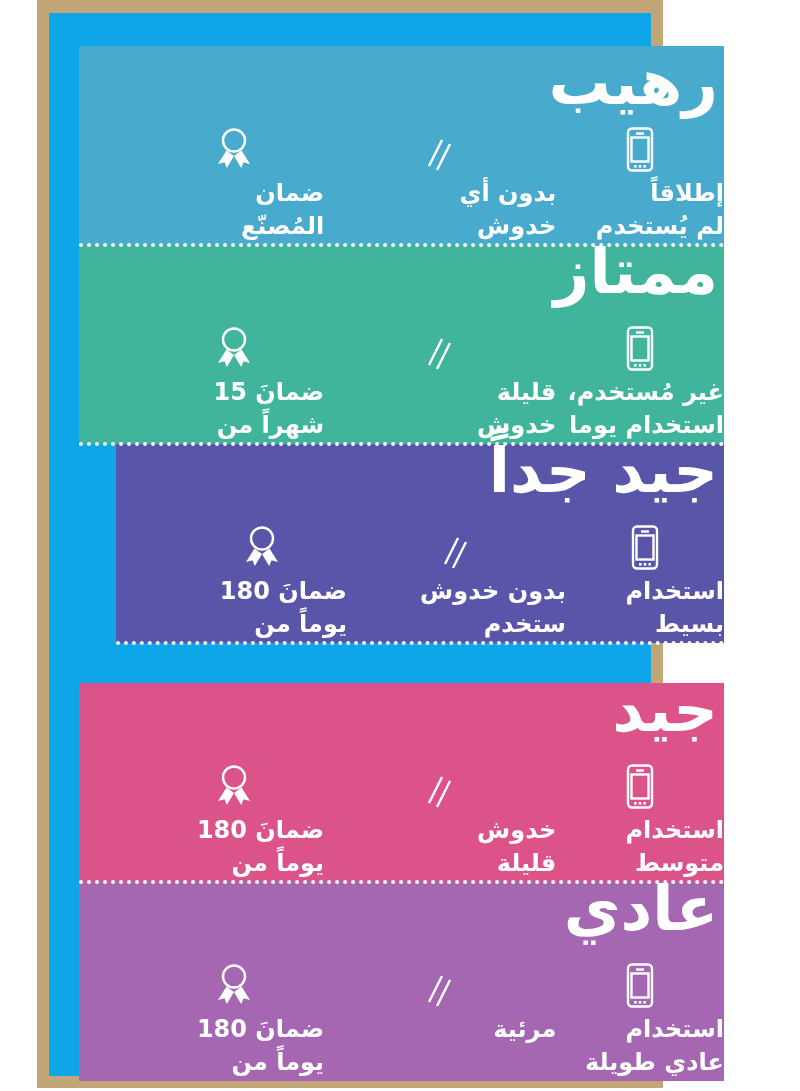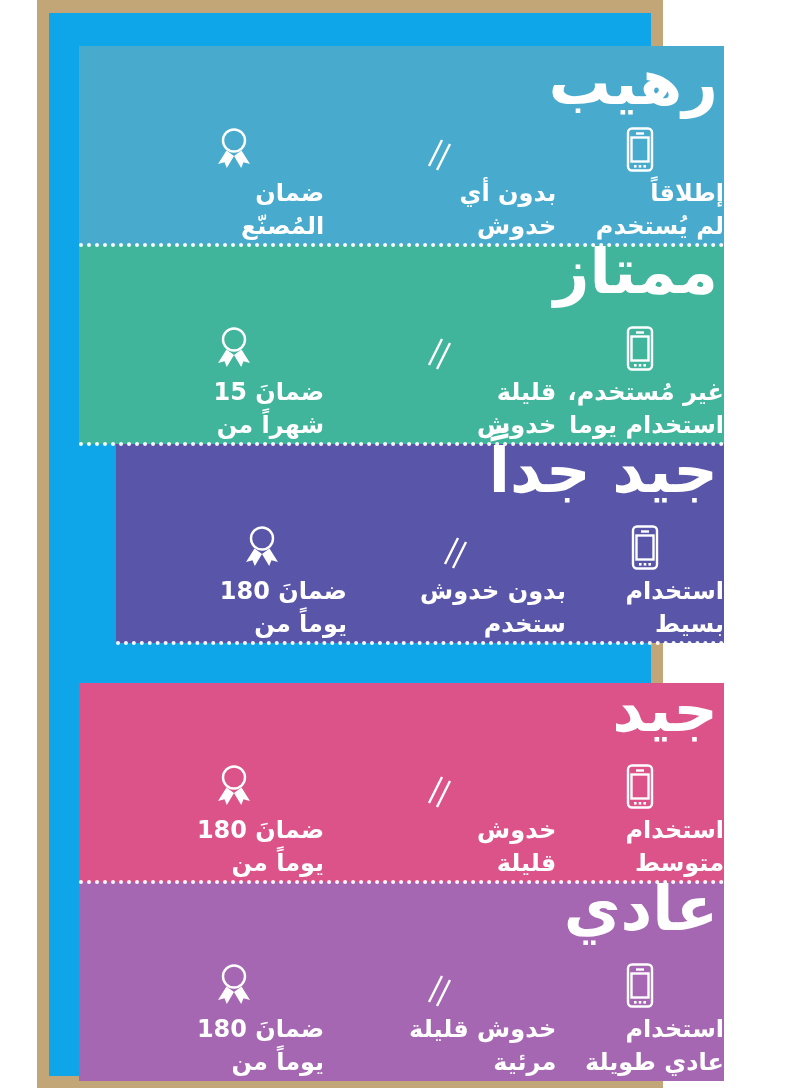--- a/index.html
+++ b/index.html
@@ -264,21 +264,20 @@
           <div class="line">استخدام</div>
           <div class="line">عادي طويلة</div>
         </div>
         <div class="col">
           <div class="icon-box">
             <svg width="40" height="38" viewBox="0 0 40 38">
                 <line class="st" x1="9" y1="32" x2="22" y2="6"></line>
                 <line class="st" x1="17" y1="36" x2="30" y2="10"></line>
               </svg>
           </div>
-          <div class="line">خدوش قليلة</div>
           <div class="line">مرئية</div>
         </div>
         <div class="col">
           <div class="icon-box">
             <svg width="42" height="45" viewBox="0 0 42 45">
                 <circle class="st" cx="21" cy="13.5" r="11" stroke-width="2.6"></circle>
                 <path class="fl" d="M13.5 23.5 L5 37 L11.5 35.3 L13.8 41 L21 29 Z"></path>
                 <path class="fl" d="M28.5 23.5 L37 37 L30.5 35.3 L28.2 41 L21 29 Z"></path>
               </svg>
           </div>

